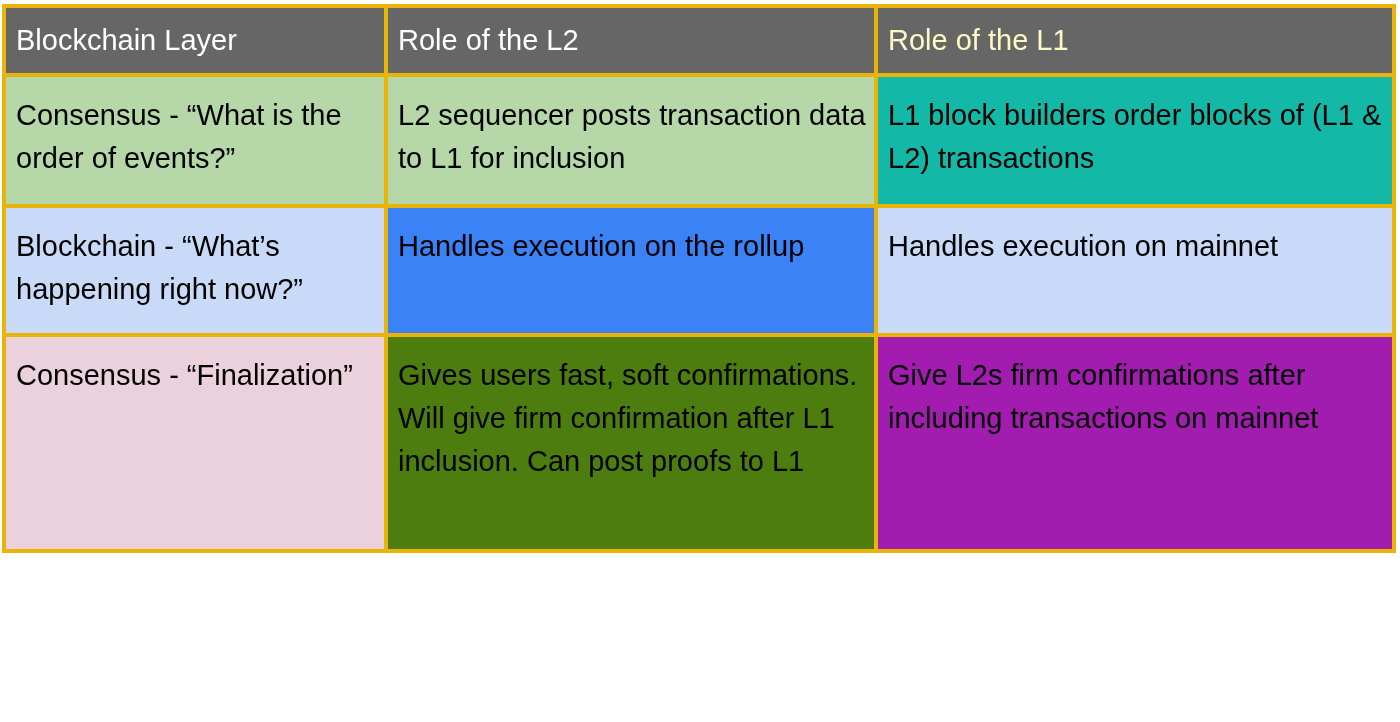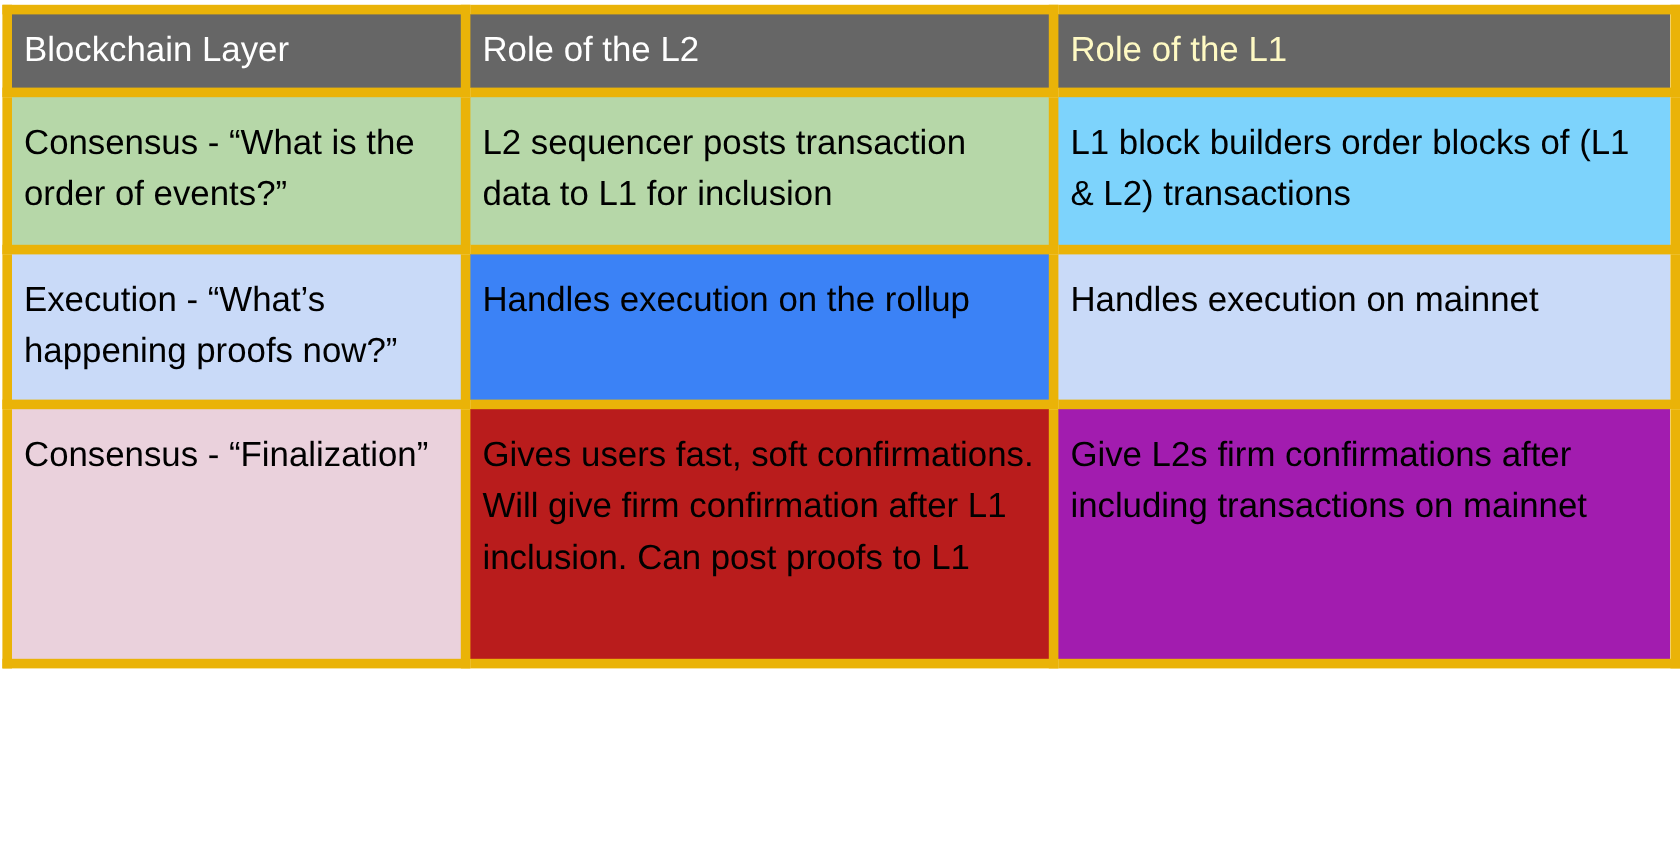--- a/index.html
+++ b/index.html
@@ -19,21 +19,21 @@
   table.layer-table {
     border-collapse: collapse;
     table-layout: fixed;
     width: 1390px;
   }
   col.c1 { width: 382px; }
   col.c2 { width: 490px; }
   col.c3 { width: 518px; }
   .layer-table th,
   .layer-table td {
-    border: 8px solid #eab308;
+    border: 4px solid #eab308;
     font-size: 29px;
     line-height: 43px;
     font-weight: 400;
     text-align: left;
     overflow: hidden;
   }
   .layer-table th {
     color: #ffffff;
     vertical-align: middle;
     padding: 0 8px 0 10px;
@@ -63,27 +63,27 @@
       <tr class="r-header">
         <th style="background-color: rgb(102, 102, 102); color: rgb(255, 255, 255);">Blockchain Layer</th>
         <th style="background-color: rgb(102, 102, 102); color: rgb(255, 255, 255);">Role of the L2</th>
         <th style="background-color: rgb(102, 102, 102); color: #fef9c3;">Role of the L1</th>
       </tr>
     </thead>
     <tbody>
       <tr class="r-0">
         <td style="background-color: rgb(182, 215, 168);">Consensus - “What is the order of events?”</td>
         <td style="background-color: rgb(182, 215, 168);">L2 sequencer posts transaction data to L1 for inclusion</td>
-        <td style="background-color: #7dd3fc;">L1 block builders order blocks of (L1 &amp; L2) transactions</td>
+        <td style="background-color: #14b8a6;">L1 block builders order blocks of (L1 &amp; L2) transactions</td>
       </tr>
       <tr class="r-1">
-        <td style="background-color: rgb(201, 218, 248);">Execution - “What’s happening proofs now?”</td>
+        <td style="background-color: rgb(201, 218, 248);">Blockchain - “What’s happening right now?”</td>
         <td style="background-color: #3b82f6;">Handles execution on the rollup</td>
         <td style="background-color: rgb(201, 218, 248);">Handles execution on mainnet</td>
       </tr>
       <tr class="r-3">
         <td style="background-color: rgb(234, 209, 220);">Consensus - “Finalization”</td>
-        <td style="background-color: #b91c1c;">Gives users fast, soft confirmations. Will give firm confirmation after L1 inclusion. Can post proofs to L1</td>
+        <td style="background-color: #4d7c0f;">Gives users fast, soft confirmations. Will give firm confirmation after L1 inclusion. Can post proofs to L1</td>
         <td style="background-color: #a21caf;">Give L2s firm confirmations after including transactions on mainnet</td>
       </tr>
     </tbody>
   </table>
 </div>
 
 </body></html>

